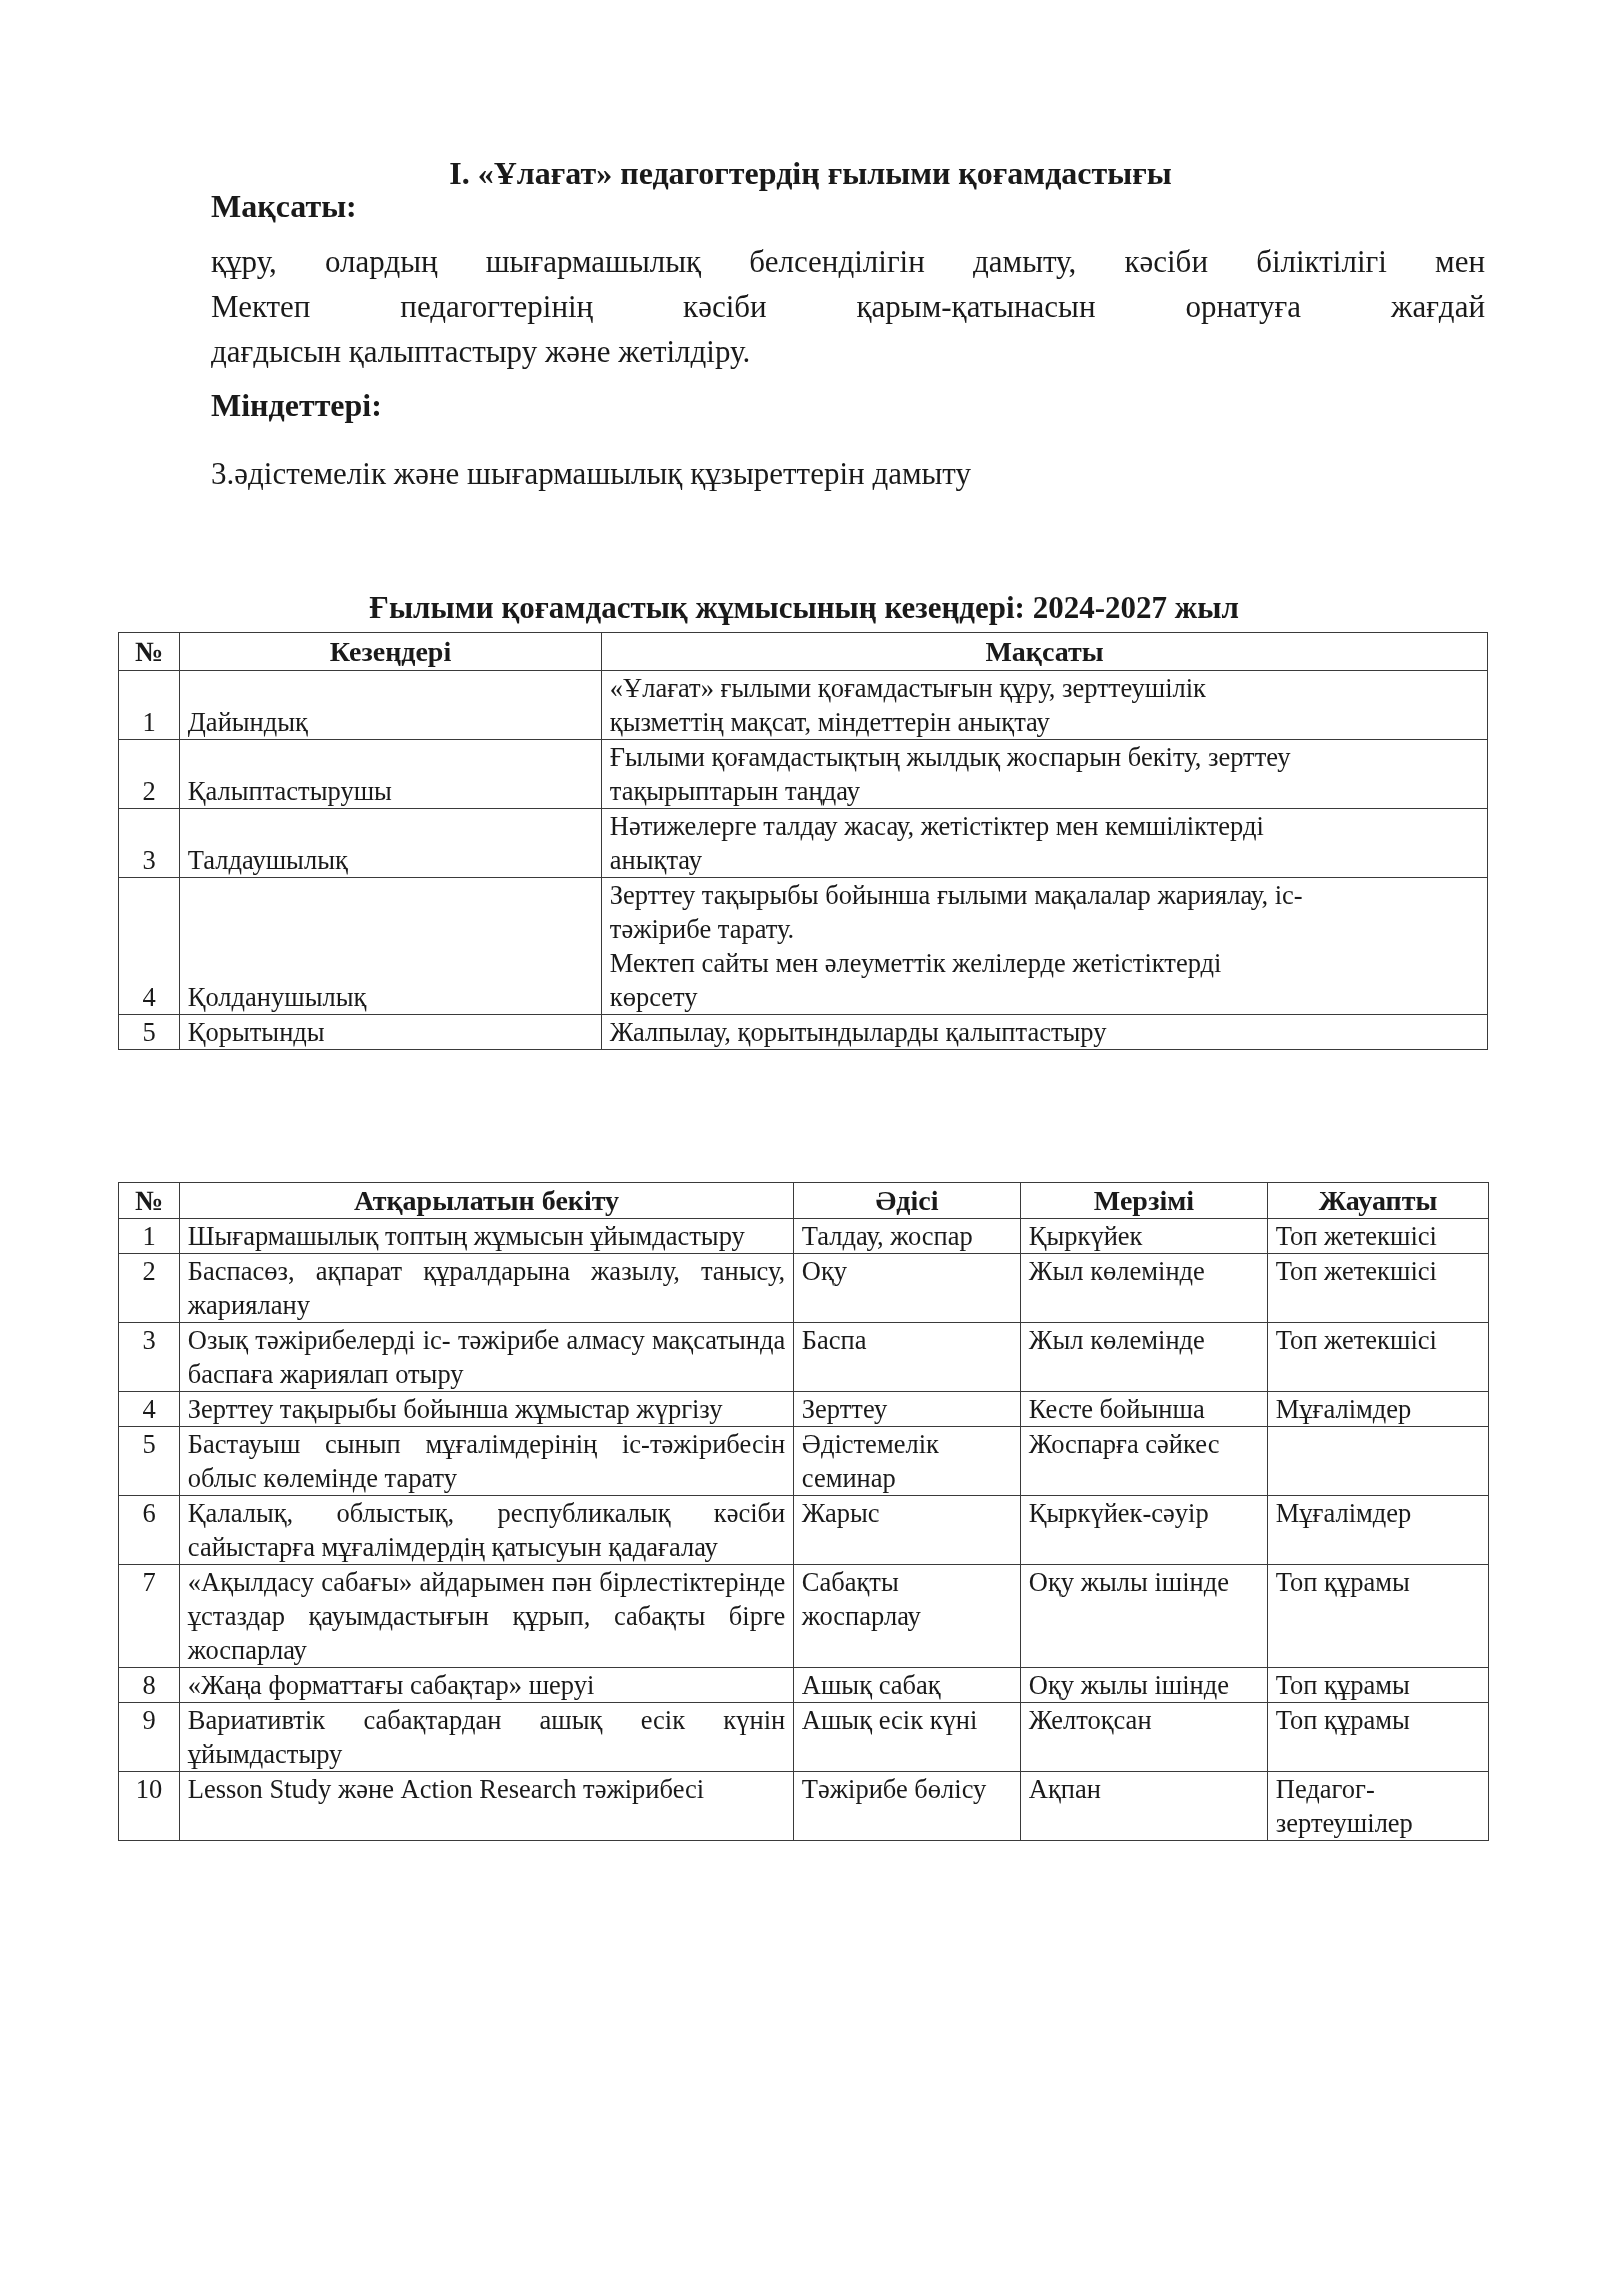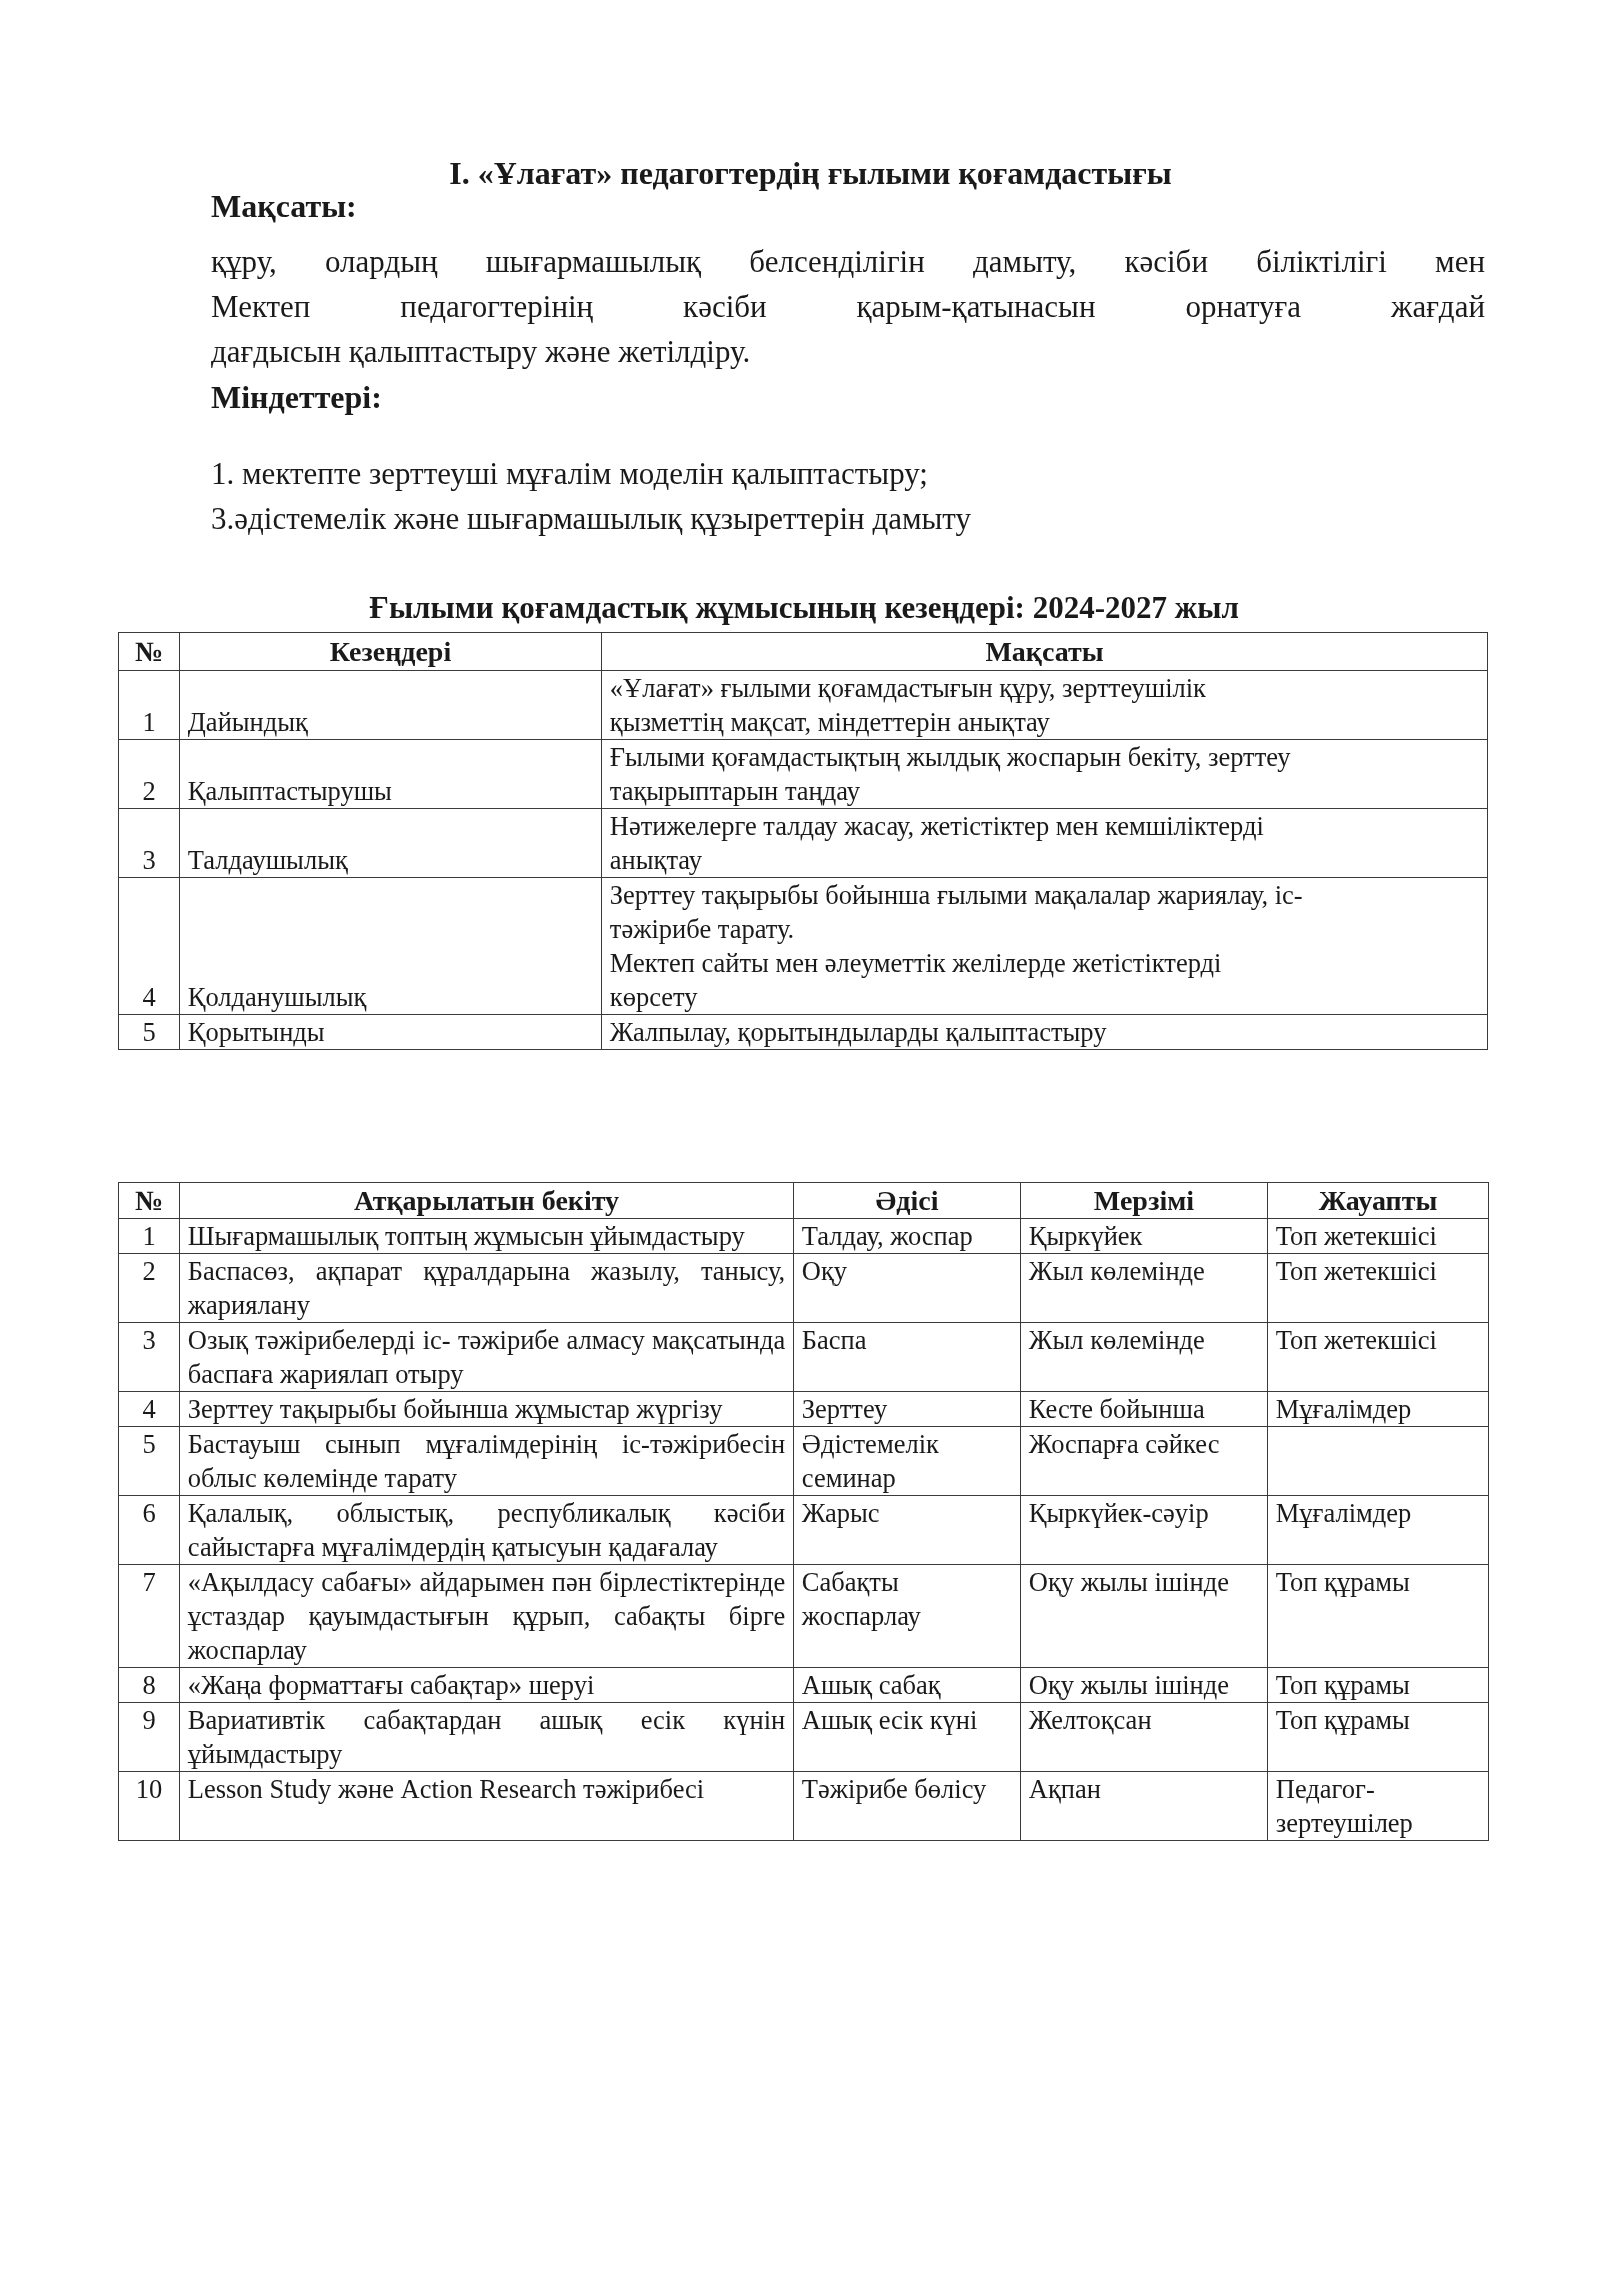--- a/index.html
+++ b/index.html
@@ -55,24 +55,23 @@
   <div class="title">I. «Ұлағат»  педагогтердің ғылыми қоғамдастығы</div>
 
   <div class="section-label" style="top:187px;">Мақсаты:</div>
 
   <div class="para" style="top:239px;">
     <span class="line">құру, олардың шығармашылық белсенділігін дамыту, кәсіби біліктілігі мен</span>
     <span class="line">Мектеп педагогтерінің кәсіби қарым-қатынасын орнатуға жағдай</span>
     <span class="line last">дағдысын қалыптастыру және жетілдіру.</span>
   </div>
 
-  <div class="section-label" style="top:378px;text-align:right;">Міндеттері:</div>
+  <div class="section-label" style="top:386px;text-align:right;">Міндеттері:</div>
 
   <ul class="tasks">
-    <li>1. мектепте зерттеуші мұғалім моделін қалыптастыру;</li>
     <li>3.әдістемелік және шығармашылық құзыреттерін дамыту</li>
   </ul>
 
   <div class="table-title">Ғылыми қоғамдастық  жұмысының кезеңдері: 2024-2027 жыл</div>
 
   <table id="table-stages">
     <colgroup>
       <col style="width:61px">
         <col style="width:422px">
         <col style="width:886px">

